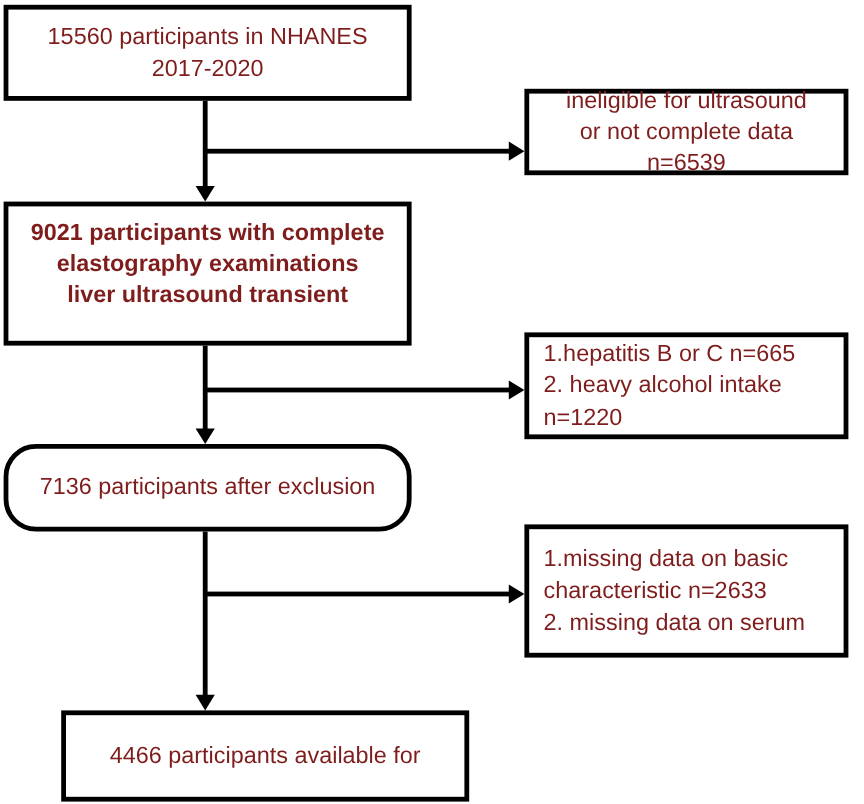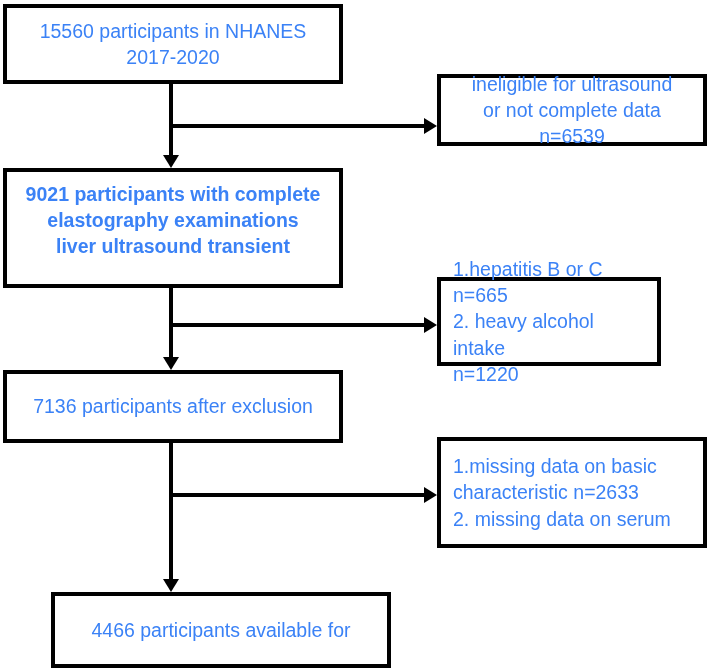--- a/index.html
+++ b/index.html
@@ -13,21 +13,21 @@
     height: 670px;
     background: #ffffff;
     font-family: "Liberation Sans", sans-serif;
     overflow: hidden;
   }
   .box {
     position: absolute;
     box-sizing: border-box;
     background: #ffffff;
     border: 4px solid #000000;
-    color: #3b82f6;
+    color: #7f1d1d;
     font-size: 19.5px;
     line-height: 1.34;
   }
   .box-inner {
     padding: 9px 12px 6px 12px;
   }
   .box.center .box-inner { text-align: center; }
   .box.left   .box-inner { text-align: left; }
   .box.vcenter {
     display: flex;
@@ -73,41 +73,41 @@
   </div>
 
   <div class="box center" style="left:3px; top:168px; width:340px; height:120px;font-weight:bold;">
     <div class="box-inner">
       <div>9021 participants with complete</div>
       <div>elastography examinations</div>
       <div>liver ultrasound transient</div>
     </div>
   </div>
 
-  <div class="box center vcenter" style="left:3px; top:370px; width:340px; height:73px;">
+  <div class="box center vcenter" style="left:3px; top:370px; width:340px; height:73px;border-radius:27px;">
     <div class="box-inner">
       <div>7136 participants after exclusion</div>
     </div>
   </div>
 
   <div class="box center vcenter" style="left:3px; top:592px; width:340px; height:76px;margin-left:48px;">
     <div class="box-inner">
       <div>4466 participants available for</div>
     </div>
   </div>
 
   <div class="box center vcenter" style="left:437px; top:74px; width:270px; height:72px;">
     <div class="box-inner">
       <div>ineligible for ultrasound</div>
       <div>or not complete data</div>
       <div>n=6539</div>
     </div>
   </div>
 
-  <div class="box left vcenter" style="left:437px; top:277px; width:224px; height:89px;">
+  <div class="box left vcenter" style="left:437px; top:277px; width:270px; height:89px;">
     <div class="box-inner">
       <div>1.hepatitis B or C n=665</div>
       <div>2. heavy alcohol intake</div>
       <div>n=1220</div>
     </div>
   </div>
 
   <div class="box left vcenter" style="left:437px; top:437px; width:270px; height:111px;">
     <div class="box-inner">
       <div>1.missing data on basic</div>

